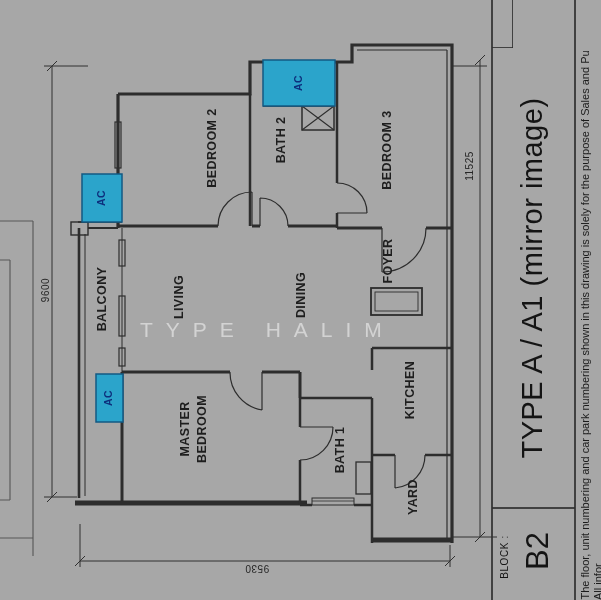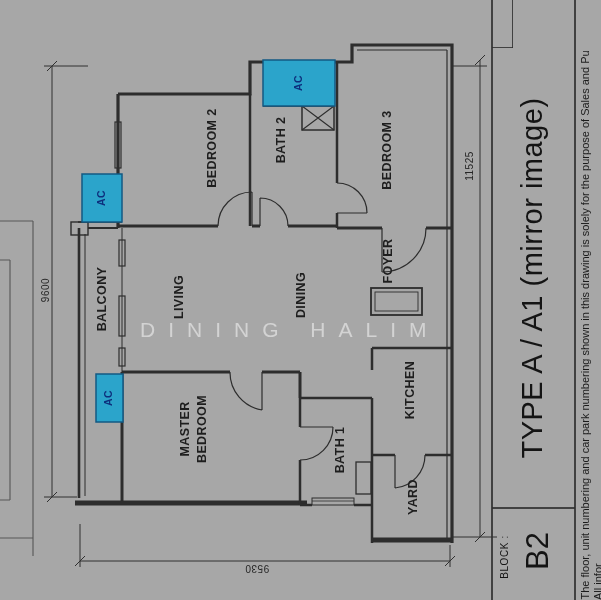--- a/index.html
+++ b/index.html
@@ -127,21 +127,21 @@
     </g>
 
     <g>
       <text class="dim-label" x="46" y="290" text-anchor="middle" dominant-baseline="middle" transform="rotate(-90 46 290)">9600</text>
       <text class="dim-label" x="470" y="166" text-anchor="middle" dominant-baseline="middle" transform="rotate(-90 470 166)">11525</text>
       <text class="dim-label" x="257" y="568" text-anchor="middle" dominant-baseline="middle" transform="rotate(180 257 568)">9530</text>
     </g>
   </svg>
 
   
-  <div class="watermark">DINING HALIM</div>
+  <div class="watermark">TYPE HALIM</div>
 
   
   <div class="vline" style="left:491px;top:0;width:2px;height:600px;"></div>
   <div class="vline" style="left:512px;top:0;width:1.3px;height:48px;"></div>
   <div class="hline" style="left:492px;top:47px;width:21px;height:1.3px;"></div>
   <div class="vline" style="left:574px;top:0;width:1.5px;height:600px;"></div>
   <div class="hline" style="left:492px;top:507px;width:83px;height:1.6px;"></div>
 
   
   <div class="rot tb-type">TYPE A / A1 (mirror image)</div>

